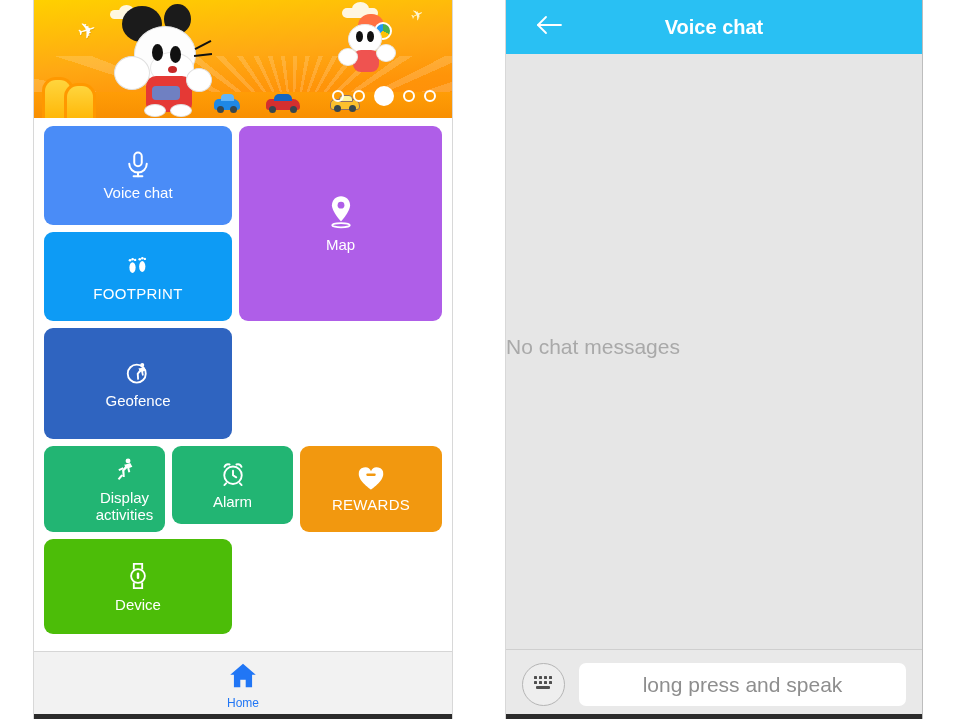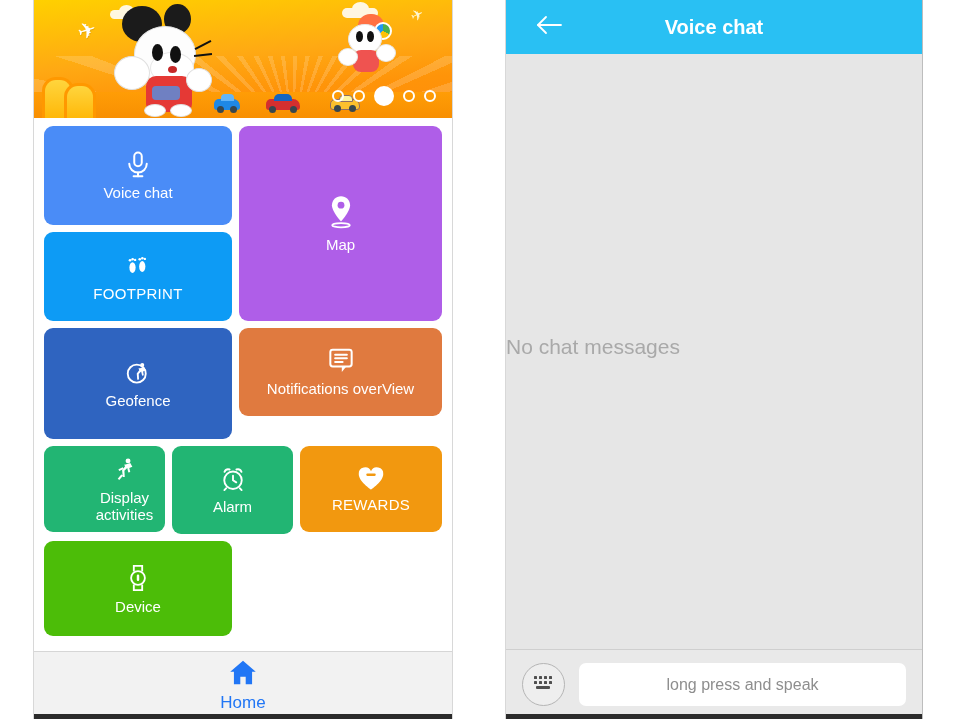--- a/index.html
+++ b/index.html
@@ -176,32 +176,32 @@
     display: flex; align-items: center; padding: 0 16px; gap: 14px;
   }
   .kb-btn {
     width: 43px; height: 43px; border-radius: 50%; border: 1px solid #b5b5b5;
     background: #eeeeee; display: flex; align-items: center; justify-content: center;
     cursor: pointer; flex: 0 0 43px;
   }
   .speak-field {
     flex: 1 1 auto; height: 43px; background: #ffffff; border-radius: 7px;
     display: flex; align-items: center; justify-content: center;
-    color: #8e8e8e; font-size: 16px; cursor: pointer;
+    color: #8e8e8e; font-size: 21px; cursor: pointer;
   }
 
   
   .tabbar {
     position: absolute; left: 0; bottom: 0; width: 100%; height: 68px;
     background: #f2f2f2; border-top: 1px solid #d6d6d6;
     display: flex;
   }
   .tab { flex: 1; display: flex; flex-direction: column; align-items: center;
          justify-content: center; gap: 3px; cursor: pointer; }
-  .tab .tname { font-size: 17px; }
+  .tab .tname { font-size: 12px; }
   .tab.active .tname { color: #2176f5; }
   .tab.inactive .tname { color: #8a8a8a; }
 
   .homebar {
     position: absolute; left: 0; bottom: 0; width: 100%; height: 5px; background: #2b2b2b;
   }
 </style>
 </head>
 <body>
 
@@ -317,45 +317,35 @@
             <svg width="30" height="30" viewBox="0 0 24 24" fill="none">
               <circle cx="11" cy="12.5" r="7.2" stroke="#fff" stroke-width="1.5" fill="none"></circle>
               <g fill="#fff">
                 <circle cx="15.4" cy="5.6" r="1.6"></circle>
                 <path d="M13.6 8.2l3.2-1 1.4 2.6-2.1.9.5 3.1-1.3.3-.8-3.4-1.9 2.1.2 4.4-1.4.1-.4-4.9 2-2.6-.6-1.6z"></path>
               </g>
             </svg>
           </span>
           <span class="tlabel">Geofence</span>
         </div>
-        <div class="tile" style="background:#e07a3f;flex:1 1 auto;height:88px;">
-          <span class="ticon">
-            <svg width="32" height="30" viewBox="0 0 24 22" fill="none" stroke="#fff" stroke-width="1.5" stroke-linecap="round">
-              <rect x="4" y="2.5" width="16" height="12.6" rx="1.8"></rect>
-              <path d="M12.6 15.1v4.2l3.4-4.2" fill="#fff" stroke="none"></path>
-              <path d="M7.6 6.3h8.8M7.6 9h8.8M7.6 11.7h5.6"></path>
-            </svg>
-          </span>
-          <span class="tlabel">Notifications overView</span>
-        </div>
       </div>
 
       <div class="row">
         <div class="tile" style="background:#22b573;flex:0 0 121px;height:86px;padding-left:40px;">
           <span class="ticon">
             <svg width="28" height="30" viewBox="0 0 24 24" fill="#fff">
               <circle cx="14.6" cy="4.2" r="2.1"></circle>
               <path d="M12.5 7.2l4-1.2 1.8 3.2-2.6 1.1.8 3.4-1.6.4-1-3.9-2.4 2.4.3 5.3-1.7.2-.6-6 2.5-3.1-.6-1.8z"></path>
               <path d="M10.1 9.7L6.4 11.3l.6 1.5 3.8-1.6z"></path>
               <path d="M8.8 15.9l-3 3.6 1.3 1.1 3.3-3.9z"></path>
             </svg>
           </span>
           <span class="tlabel">Display activities</span>
         </div>
-        <div class="tile" style="background:#22b573;flex:0 0 121px;height:88px;text-align:center;">
+        <div class="tile" style="background:#22b573;flex:0 0 121px;height:78px;text-align:center;">
           <span class="ticon">
             <svg width="30" height="30" viewBox="0 0 24 24" fill="none" stroke="#fff" stroke-width="1.5" stroke-linecap="round">
               <circle cx="12" cy="13" r="7"></circle>
               <path d="M12 9.3V13l2.6 1.7"></path>
               <path d="M5.2 6.3a3.4 3.4 0 0 1 4.1-1.9M18.8 6.3a3.4 3.4 0 0 0-4.1-1.9"></path>
               <path d="M6.6 19.3l-1.5 1.6M17.4 19.3l1.5 1.6"></path>
             </svg>
           </span>
           <span class="tlabel">Alarm</span>
         </div>

